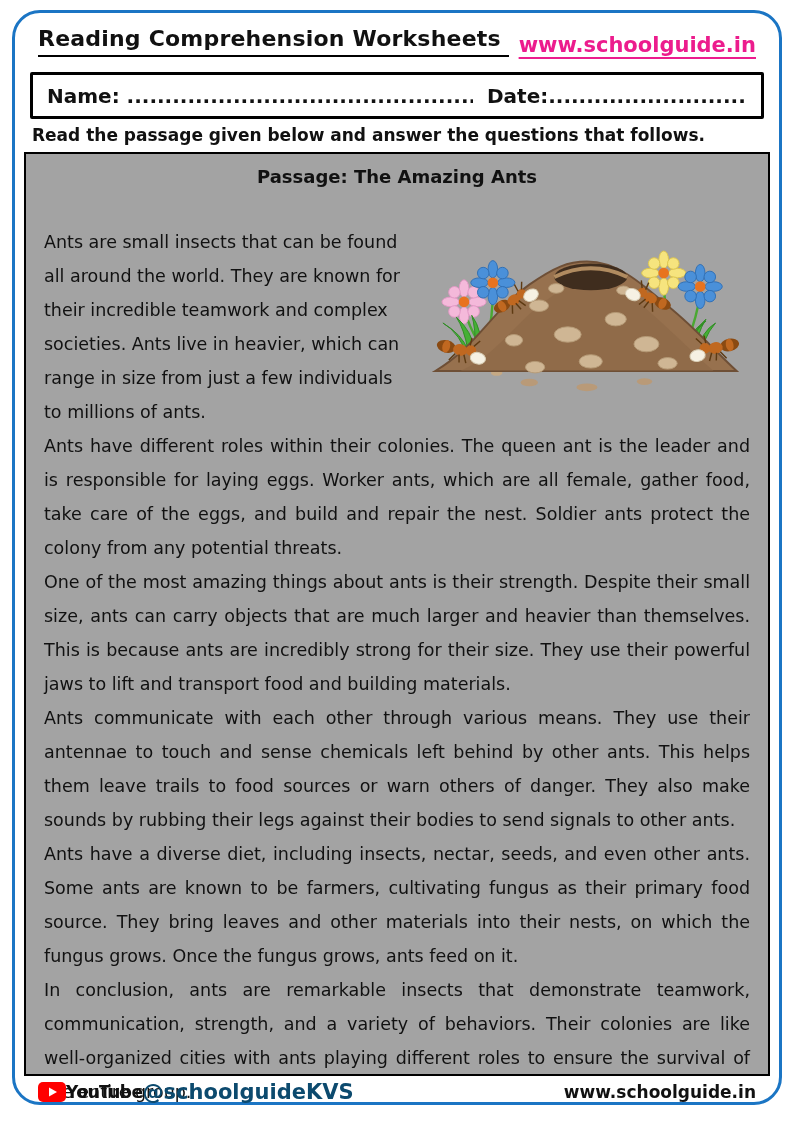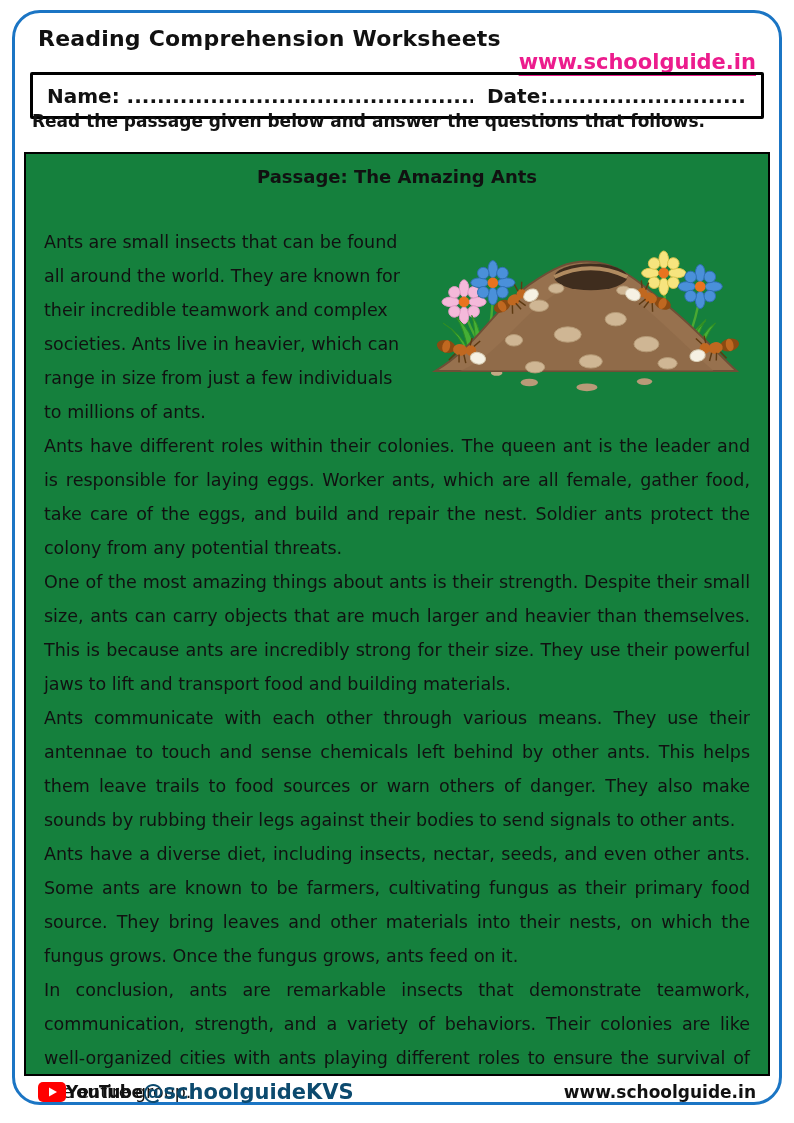--- a/index.html
+++ b/index.html
@@ -11,37 +11,37 @@
   *{box-sizing:border-box;margin:0;padding:0;}
   html,body{background:#ffffff;}
   body{font-family:"DejaVu Sans","Liberation Sans",sans-serif;color:var(--ink);}
   .page{position:relative;width:794px;height:1123px;background:#fff;overflow:hidden;}
   .page-border{position:absolute;left:12px;top:10px;width:770px;height:1095px;
     border:3px solid var(--blue);border-radius:28px;pointer-events:none;}
 
   
   .header{position:absolute;left:38px;top:26px;width:718px;display:flex;align-items:flex-end;}
   .header-title{flex:1;font-size:22px;font-weight:bold;letter-spacing:.2px;
-    border-bottom:2.5px solid #000;padding-bottom:21px;margin-right:10px;white-space:nowrap;}
+    border-bottom:2.5px solid #000;padding-bottom:4px;margin-right:10px;white-space:nowrap;}
   .header-link{font-size:21px;font-weight:bold;color:var(--pink);text-decoration:underline;
     text-underline-offset:5px;white-space:nowrap;cursor:pointer;}
 
   
   .name-date-box{position:absolute;left:30px;top:72px;width:734px;height:47px;
     border:3px solid #000;border-radius:2px;display:flex;align-items:center;
     padding:0 14px;font-size:20px;font-weight:bold;overflow:hidden;}
   .nd-name{flex:1;white-space:nowrap;overflow:hidden;}
   .nd-date{white-space:nowrap;overflow:hidden;margin-left:14px;max-width:260px;}
 
   
-  .instruction{position:absolute;left:32px;top:111px;font-size:17px;font-weight:bold;}
+  .instruction{position:absolute;left:32px;top:125px;font-size:17px;font-weight:bold;}
 
   
   .passage-box{position:absolute;left:24px;top:152px;width:746px;height:924px;
-    border:2px solid #000;background:#15803d;padding:12px 18px 8px 18px;}
+    border:2px solid #000;background:#a3a3a3;padding:12px 18px 8px 18px;}
   .passage-title{text-align:center;font-size:18px;font-weight:bold;margin-bottom:38px;}
   .passage-illustration{float:right;width:330px;height:168px;margin:2px 0 6px 10px;}
   .passage-illustration svg{display:block;width:100%;height:100%;}
   .passage-box p{font-size:17.5px;line-height:34px;text-align:justify;}
   .passage-box p.first{ text-align:left; }
 
   
   .footer{position:absolute;left:38px;top:1080px;width:718px;display:flex;
     align-items:center;justify-content:space-between;}
   .footer-left{display:flex;align-items:center;gap:0;}

